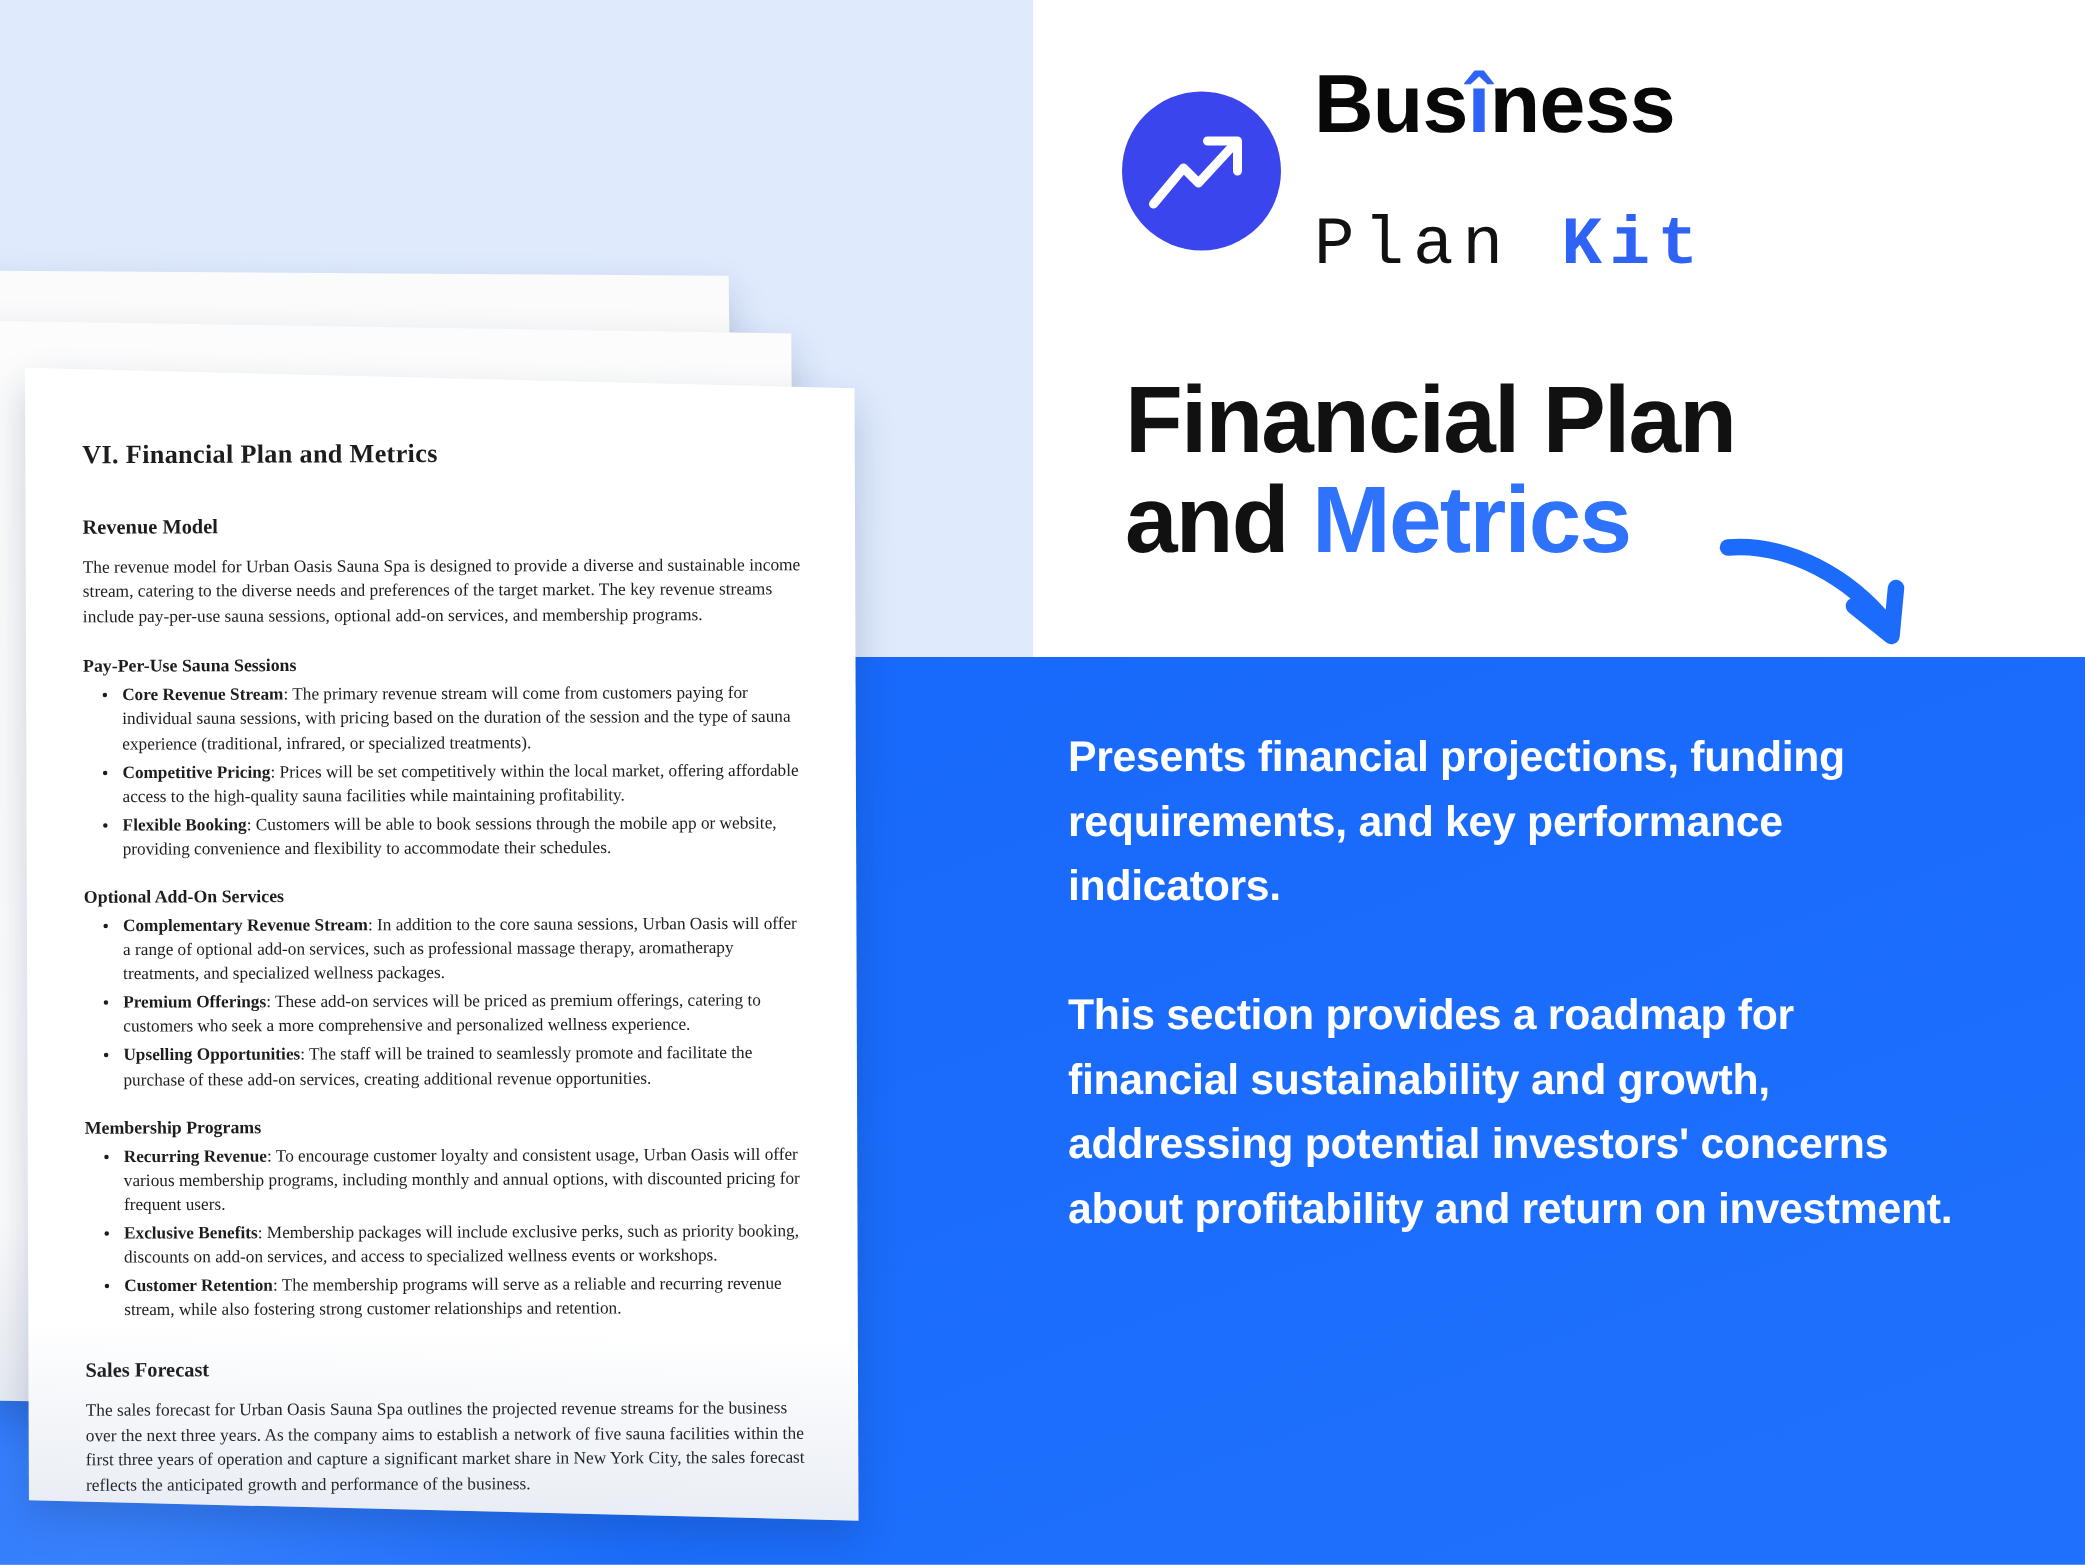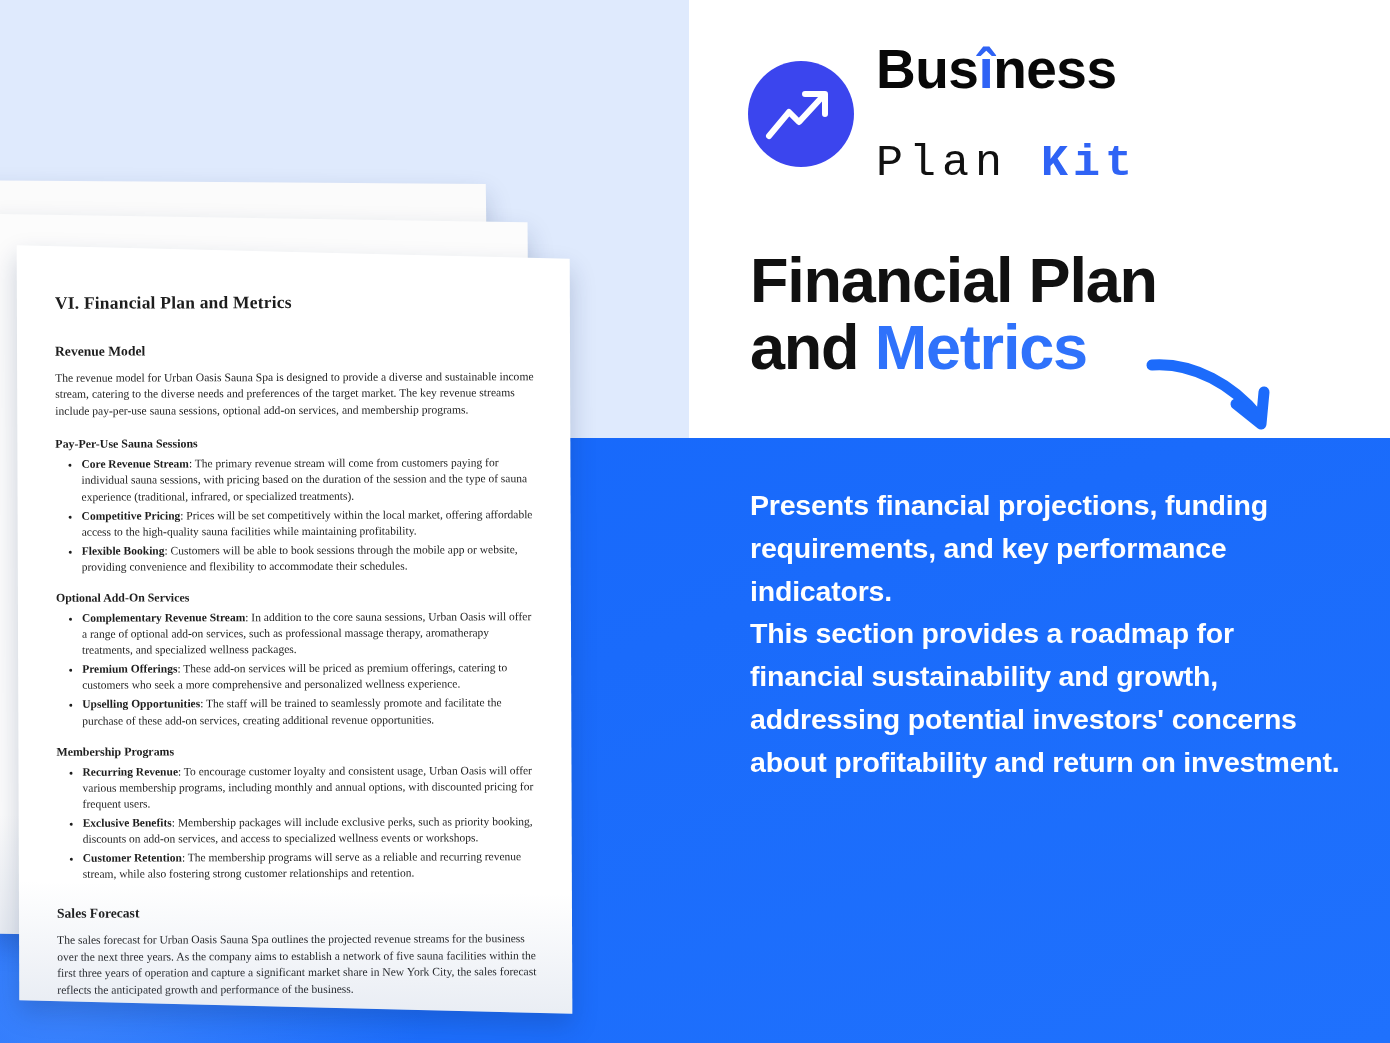--- a/index.html
+++ b/index.html
@@ -61,25 +61,25 @@
     letter-spacing:-1.2px;
   }
   .headline .blue{color:#2f72fb;}
 
   .arrow-curve{
     position:absolute;left:1146px;top:352px;width:140px;height:84px;
   }
 
   
   .body-copy{
-    position:absolute;left:750px;top:484px;width:600px;color:#ffffff;
+    position:absolute;left:712px;top:484px;width:600px;color:#ffffff;
     font-size:28.5px;font-weight:bold;line-height:1.5;letter-spacing:-0.2px;
   }
   .body-copy p{margin:0;}
-  .body-copy p + p{}
+  .body-copy p + p{margin-top:44px;}
 
   
   .doc-stack{
     position:absolute;left:-150px;top:150px;width:900px;height:900px;
   }
   .page{
     position:absolute;background:#fdfdfd;
     box-shadow:0 12px 26px rgba(18,40,90,0.22);
     overflow:hidden;
     font-family:"Liberation Serif", serif;

